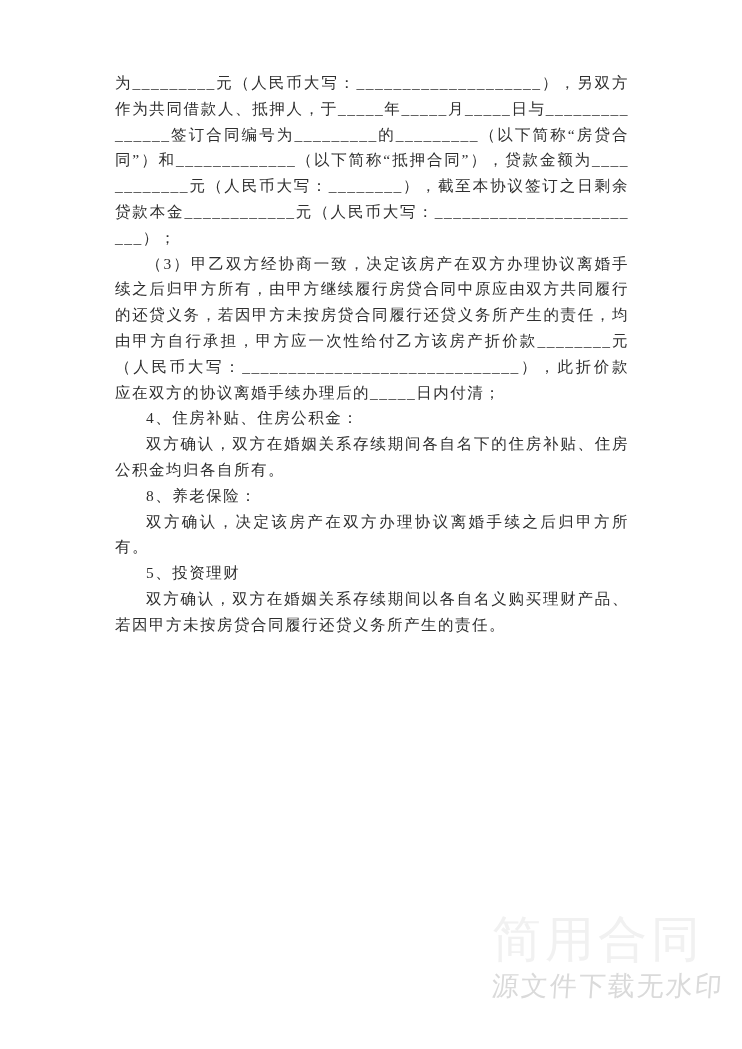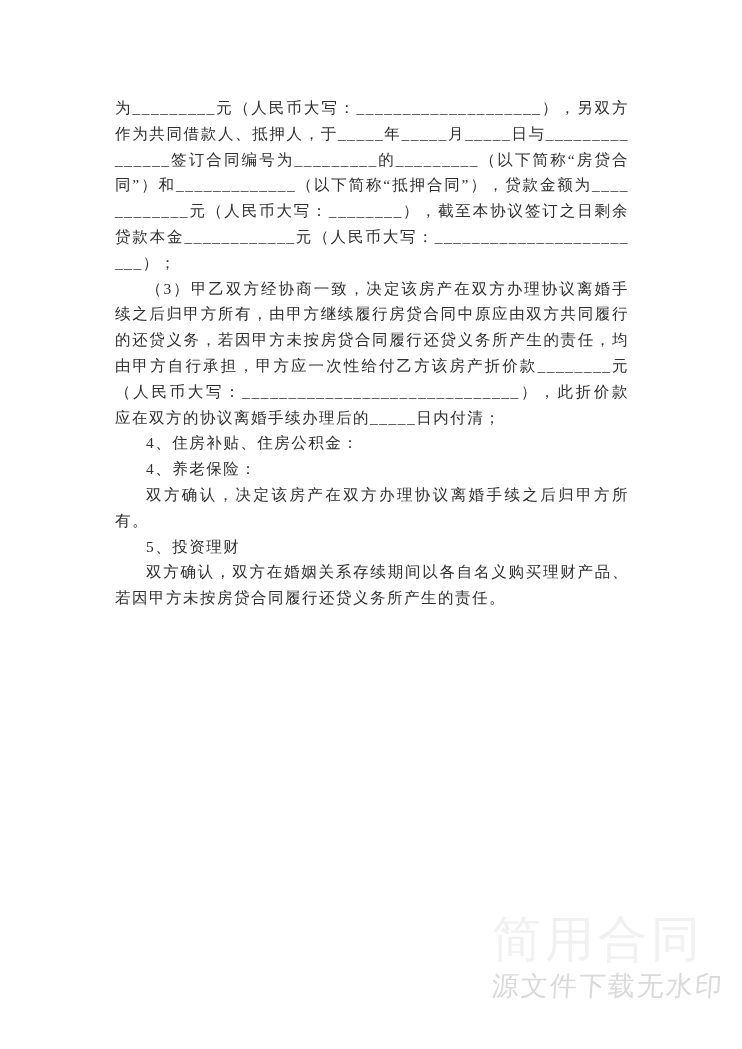--- a/index.html
+++ b/index.html
@@ -11,21 +11,21 @@
     position: relative;
     width: 742px;
     height: 1049px;
     background: #ffffff;
     overflow: hidden;
     font-family: "Liberation Serif", "DejaVu Serif", serif;
   }
   .doc-body {
     position: absolute;
     left: 115px;
-    top: 95px;
+    top: 70px;
     width: 514px;
     z-index: 2;
     font-size: 15.5px;
     line-height: 25.8px;
     letter-spacing: 1.5px;
     color: #2e2e2e;
     text-align: justify;
     text-justify: inter-character;
     word-break: break-all;
   }
@@ -64,19 +64,20 @@
 
   <div class="watermark">
     <div class="watermark-title">简用合同</div>
     <div class="watermark-subtitle">源文件下载无水印</div>
   </div>
 
   <div class="doc-body" id="doc-body">
       <p class="para">为_________元（人民币大写：____________________），另双方作为共同借款人、抵押人，于_____年_____月_____日与_______________签订合同编号为_________的_________（以下简称“房贷合同”）和_____________（以下简称“抵押合同”），贷款金额为____________元（人民币大写：________），截至本协议签订之日剩余贷款本金____________元（人民币大写：________________________）；</p>
       <p class="para indent">（3）甲乙双方经协商一致，决定该房产在双方办理协议离婚手续之后归甲方所有，由甲方继续履行房贷合同中原应由双方共同履行的还贷义务，若因甲方未按房贷合同履行还贷义务所产生的责任，均由甲方自行承担，甲方应一次性给付乙方该房产折价款________元（人民币大写：______________________________），此折价款应在双方的协议离婚手续办理后的_____日内付清；</p>
       <p class="para indent">4、住房补贴、住房公积金：</p>
-      <p class="para indent">4、养老保险：</p>
+      <p class="para indent">双方确认，双方在婚姻关系存续期间各自名下的住房补贴、住房公积金均归各自所有。</p>
+      <p class="para indent">8、养老保险：</p>
       <p class="para indent">双方确认，决定该房产在双方办理协议离婚手续之后归甲方所有。</p>
       <p class="para indent">5、投资理财</p>
       <p class="para indent">双方确认，双方在婚姻关系存续期间以各自名义购买理财产品、若因甲方未按房贷合同履行还贷义务所产生的责任。</p>
     </div>
 
 </div>
 
 </body></html>

